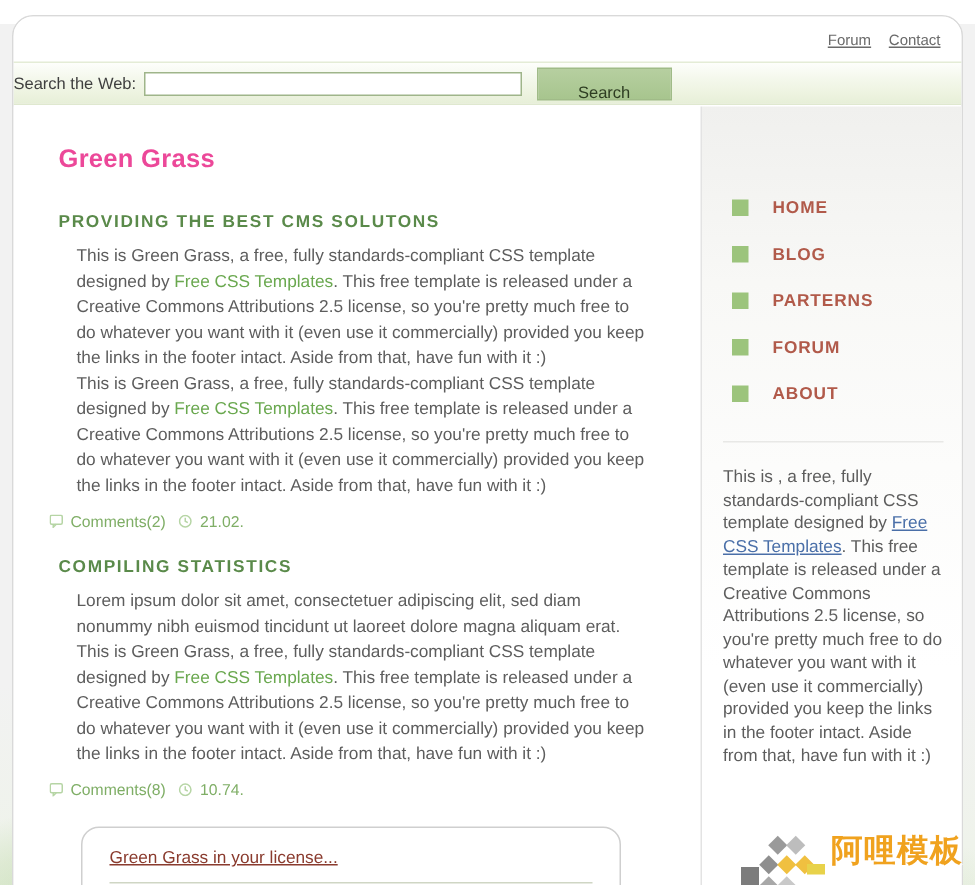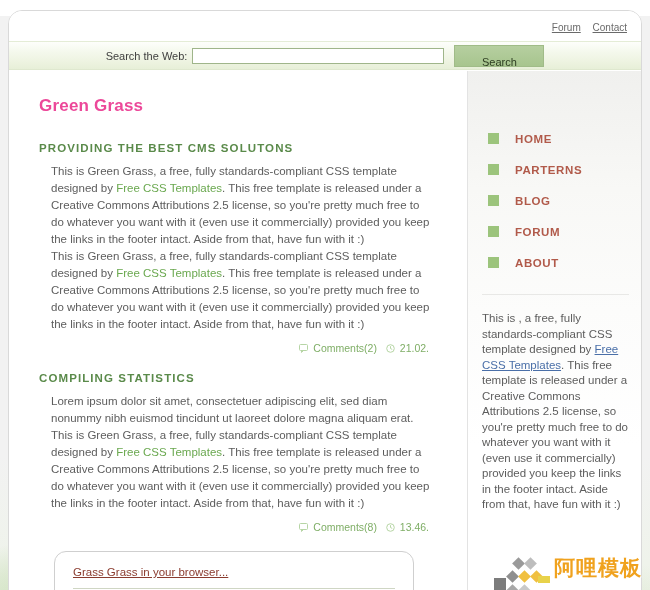--- a/index.html
+++ b/index.html
@@ -82,21 +82,20 @@
     border-top: 1px solid #e4ecd6;
     border-bottom: 1px solid #dfe8cf;
     box-sizing: border-box;
   }
   #searchband-row {
     position: absolute;
     left: 0; top: 0;
     width: 100%; height: 100%;
     display: flex;
     align-items: center;
-    justify-content: center;
   }
   #search-label {
     font-size: 11px;
     color: #3f3f3f;
     margin-right: 5px;
     white-space: nowrap;
   }
   #search-input {
     width: 252px;
     height: 16px;
@@ -160,21 +159,21 @@
     color: #5d5d5d;
   }
   p.body-copy a {
     color: #6aa84f;
     text-decoration: none;
   }
   p.body-copy + p.body-copy { margin-top: 0; }
 
   .meta-row {
     margin: 9px 6px 0 0;
-    text-align: right;
+    text-align: left;
     font-size: 10.5px;
     color: #7fae66;
     white-space: nowrap;
   }
   .meta-row a {
     color: #7fae66;
     text-decoration: none;
   }
   .meta-icon {
     display: inline-block;
@@ -361,44 +360,44 @@
                   <path d="M2.5 6.5 L2.5 8.5 L4.5 6.5" fill="none" stroke="#9ec787"></path>
                 </svg>
             </span>
             <a href="#">Comments(8)</a>
             <span class="meta-icon" style="margin-left:6px">
               <svg width="9" height="9" viewBox="0 0 9 9">
                   <circle cx="4.5" cy="4.5" r="3.8" fill="none" stroke="#9ec787"></circle>
                   <path d="M4.5 2.2 L4.5 4.5 L6.2 5.4" fill="none" stroke="#9ec787"></path>
                 </svg>
             </span>
-            <span>13.46.</span>
+            <span>10.74.</span>
           </div>
 
         </div>
 
         <div id="bottom-box">
-          <a href="#" class="box-link">Grass Grass in your browser...</a>
+          <a href="#" class="box-link">Green Grass in your license...</a>
           <div class="box-rule"></div>
           <span class="box-sub">My first CSS Template</span>
         </div>
 
         <div id="sidebar">
           <ul id="nav-list">
             <li>
               <span class="nav-bullet"></span>
               <span class="nav-label">HOME</span>
             </li>
             <li>
               <span class="nav-bullet"></span>
-              <span class="nav-label">PARTERNS</span>
+              <span class="nav-label">BLOG</span>
             </li>
             <li>
               <span class="nav-bullet"></span>
-              <span class="nav-label">BLOG</span>
+              <span class="nav-label">PARTERNS</span>
             </li>
             <li>
               <span class="nav-bullet"></span>
               <span class="nav-label">FORUM</span>
             </li>
             <li>
               <span class="nav-bullet"></span>
               <span class="nav-label">ABOUT</span>
             </li>
           </ul>

